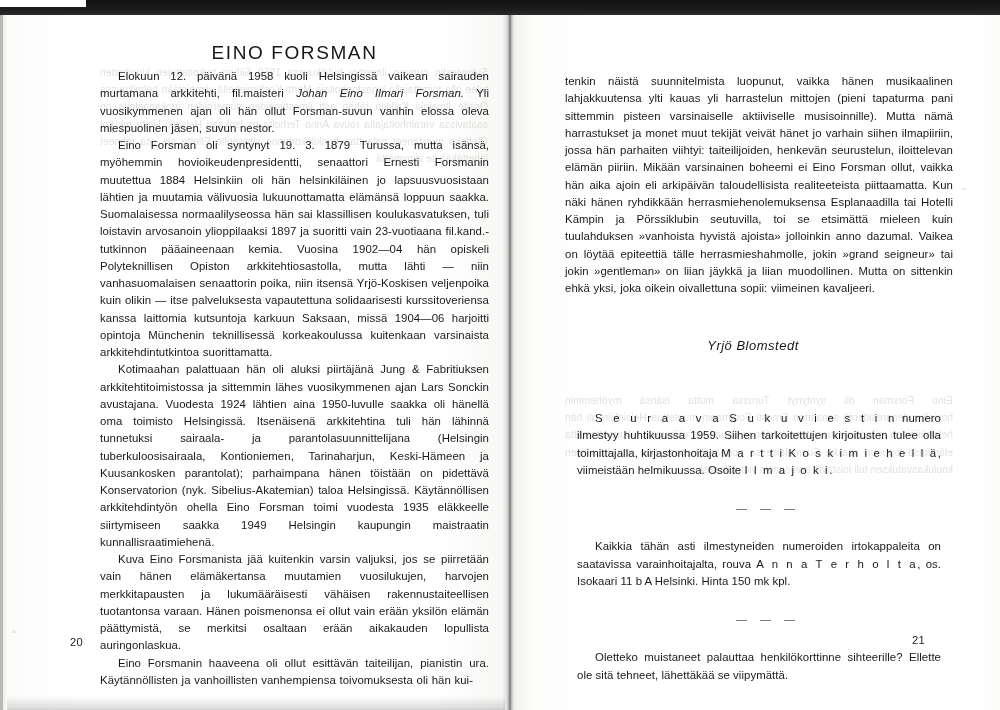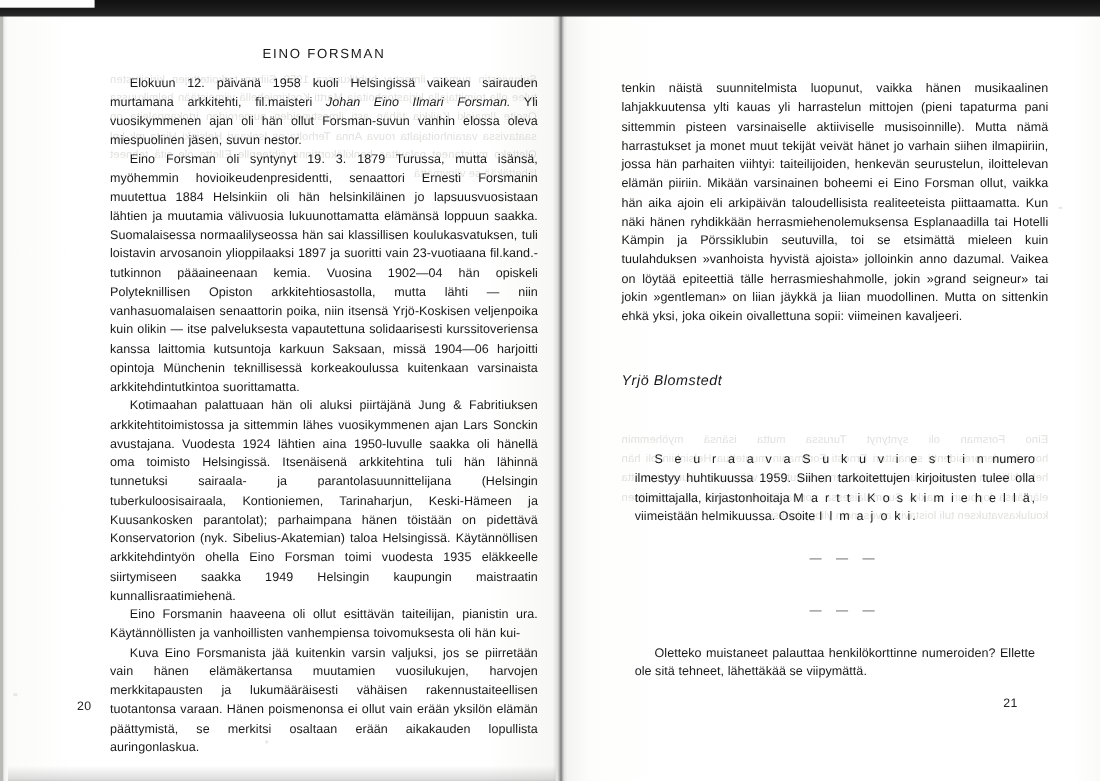--- a/index.html
+++ b/index.html
@@ -133,41 +133,41 @@
   .col-left  { left: 100px; top: 68px;  width: 389px; }
   .col-right { left: 565px; top: 73px;  width: 388px; }
 
   .article-title {
     position: absolute;
     z-index: 10;
     left: 100px;
     top: 42px;
     width: 389px;
     text-align: center;
-    font-size: 12px;
+    font-size: 19px;
     letter-spacing: 1.6px;
     color: #161617;
     font-weight: 400;
   }
 
   p.body-par {
     margin: 0;
     text-indent: 18px;
   }
   p.body-par.cont { text-indent: 0; }
 
   em.nm { font-style: italic; }
 
   .signature {
     position: absolute;
     z-index: 10;
     left: 565px;
     top: 338px;
     width: 388px;
-    text-align: left;
+    text-align: center;
     font-style: italic;
     font-size: 13px;
     letter-spacing: 0.5px;
     color: #17171a;
     padding-right: 12px;
     box-sizing: border-box;
   }
 
   
   .notices {
@@ -234,41 +234,42 @@
   <div class="speckle" style="left:12px;  top:630px; width:4px; height:3px;"></div>
   <div class="speckle" style="left:241px; top:673px; width:3px; height:3px;"></div>
   <div class="speckle" style="left:962px; top:188px; width:4px; height:2px;"></div>
 
   <div class="article-title">EINO FORSMAN</div>
 
   <div class="col col-left">
     <p class="body-par"><span>Elokuun 12. päivänä 1958 kuoli Helsingissä vaikean sairauden murtamana arkkitehti, fil.maisteri </span><em class="nm">Johan Eino Ilmari Forsman.</em><span> Yli vuosikymmenen ajan oli hän ollut Forsman-suvun vanhin elossa oleva miespuolinen jäsen, suvun nestor.</span></p>
     <p class="body-par">Eino Forsman oli syntynyt 19. 3. 1879 Turussa, mutta isänsä, myöhemmin hovioikeudenpresidentti, senaattori Ernesti Forsmanin muutettua 1884 Helsinkiin oli hän helsinkiläinen jo lapsuusvuosistaan lähtien ja muutamia välivuosia lukuunottamatta elämänsä loppuun saakka. Suomalaisessa normaalilyseossa hän sai klassillisen koulukasvatuksen, tuli loistavin arvosanoin ylioppilaaksi 1897 ja suoritti vain 23-vuotiaana fil.kand.-tutkinnon pääaineenaan kemia. Vuosina 1902—04 hän opiskeli Polyteknillisen Opiston arkkitehtiosastolla, mutta lähti — niin vanhasuomalaisen senaattorin poika, niin itsensä Yrjö-Koskisen veljenpoika kuin olikin — itse palveluksesta vapautettuna solidaarisesti kurssitoveriensa kanssa laittomia kutsuntoja karkuun Saksaan, missä 1904—06 harjoitti opintoja Münchenin teknillisessä korkeakoulussa kuitenkaan varsinaista arkkitehdintutkintoa suorittamatta.</p>
     <p class="body-par">Kotimaahan palattuaan hän oli aluksi piirtäjänä Jung &amp; Fabritiuksen arkkitehtitoimistossa ja sittemmin lähes vuosikymmenen ajan Lars Sonckin avustajana. Vuodesta 1924 lähtien aina 1950-luvulle saakka oli hänellä oma toimisto Helsingissä. Itsenäisenä arkkitehtina tuli hän lähinnä tunnetuksi sairaala- ja parantolasuunnittelijana (Helsingin tuberkuloosisairaala, Kontioniemen, Tarinaharjun, Keski-Hämeen ja Kuusankosken parantolat); parhaimpana hänen töistään on pidettävä Konservatorion (nyk. Sibelius-Akatemian) taloa Helsingissä. Käytännöllisen arkkitehdintyön ohella Eino Forsman toimi vuodesta 1935 eläkkeelle siirtymiseen saakka 1949 Helsingin kaupungin maistraatin kunnallisraatimiehenä.</p>
+    <p class="body-par">Kuva Eino Forsmanista jää kuitenkin varsin valjuksi, jos se piirretään vain hänen elämäkertansa muutamien vuosilukujen, harvojen merkkitapausten ja lukumääräisesti vähäisen rakennustaiteellisen tuotantonsa varaan. Hänen poismenonsa ei ollut vain erään yksilön elämän päättymistä, se merkitsi osaltaan erään aikakauden lopullista auringonlaskua.</p>
     <p class="body-par">Eino Forsmanin haaveena oli ollut esittävän taiteilijan, pianistin ura. Käytännöllisten ja vanhoillisten vanhempiensa toivomuksesta oli hän kui-</p>
-    <p class="body-par">Kuva Eino Forsmanista jää kuitenkin varsin valjuksi, jos se piirretään vain hänen elämäkertansa muutamien vuosilukujen, harvojen merkkitapausten ja lukumääräisesti vähäisen rakennustaiteellisen tuotantonsa varaan. Hänen poismenonsa ei ollut vain erään yksilön elämän päättymistä, se merkitsi osaltaan erään aikakauden lopullista auringonlaskua.</p>
   </div>
 
   <div class="folio folio-left">20</div>
 
   <div class="col col-right">
     <p class="body-par cont">tenkin näistä suunnitelmista luopunut, vaikka hänen musikaalinen lahjakkuutensa ylti kauas yli harrastelun mittojen (pieni tapaturma pani sittemmin pisteen varsinaiselle aktiiviselle musisoinnille). Mutta nämä harrastukset ja monet muut tekijät veivät hänet jo varhain siihen ilmapiiriin, jossa hän parhaiten viihtyi: taiteilijoiden, henkevän seurustelun, iloittelevan elämän piiriin. Mikään varsinainen boheemi ei Eino Forsman ollut, vaikka hän aika ajoin eli arkipäivän taloudellisista realiteeteista piittaamatta. Kun näki hänen ryhdikkään herrasmiehenolemuksensa Esplanaadilla tai Hotelli Kämpin ja Pörssiklubin seutuvilla, toi se etsimättä mieleen kuin tuulahduksen »vanhoista hyvistä ajoista» jolloinkin anno dazumal. Vaikea on löytää epiteettiä tälle herrasmieshahmolle, jokin »grand seigneur» tai jokin »gentleman» on liian jäykkä ja liian muodollinen. Mutta on sittenkin ehkä yksi, joka oikein oivallettuna sopii: viimeinen kavaljeeri.</p>
   </div>
 
   <div class="signature">Yrjö Blomstedt</div>
 
   <div class="notices">
     <p><span class="sp">S e u r a a v a   S u k u v i e s t i n</span><span> numero ilmestyy huhtikuussa 1959. Siihen tarkoitettujen kirjoitusten tulee olla toimittajalla, kirjastonhoitaja </span><span class="sp2">M a r t t i   K o s k i m i e h e l l ä</span><span>, viimeistään helmikuussa. Osoite </span><span class="sp2">I l m a j o k i</span><span>.</span></p>
 
     <p class="rule">— — —</p>
 
+    <p><span>Kaikkia tähän asti ilmestyneiden numeroiden irtokappaleita on saatavissa varainhoitajalta, rouva </span><span class="sp2">A n n a  T e r h o l t a</span><span>, os. Isokaari 11 b A Helsinki. Hinta 150 mk kpl.</span></p>
 
     <p class="rule">— — —</p>
 
-    <p>Oletteko muistaneet palauttaa henkilökorttinne numeroiden? Ellette ole sitä tehneet, lähettäkää se viipymättä.</p>
+    <p>Oletteko muistaneet palauttaa henkilökorttinne sihteerille? Ellette ole sitä tehneet, lähettäkää se viipymättä.</p>
   </div>
 
   <div class="folio folio-right">21</div>
 
   <div class="spine"></div>
   <div class="spine-line"></div>
   <div class="bottom-shade"></div>
   <div class="edge-left"></div>
   <div class="edge-left-dark"></div>
   <div class="edge-top"></div>

